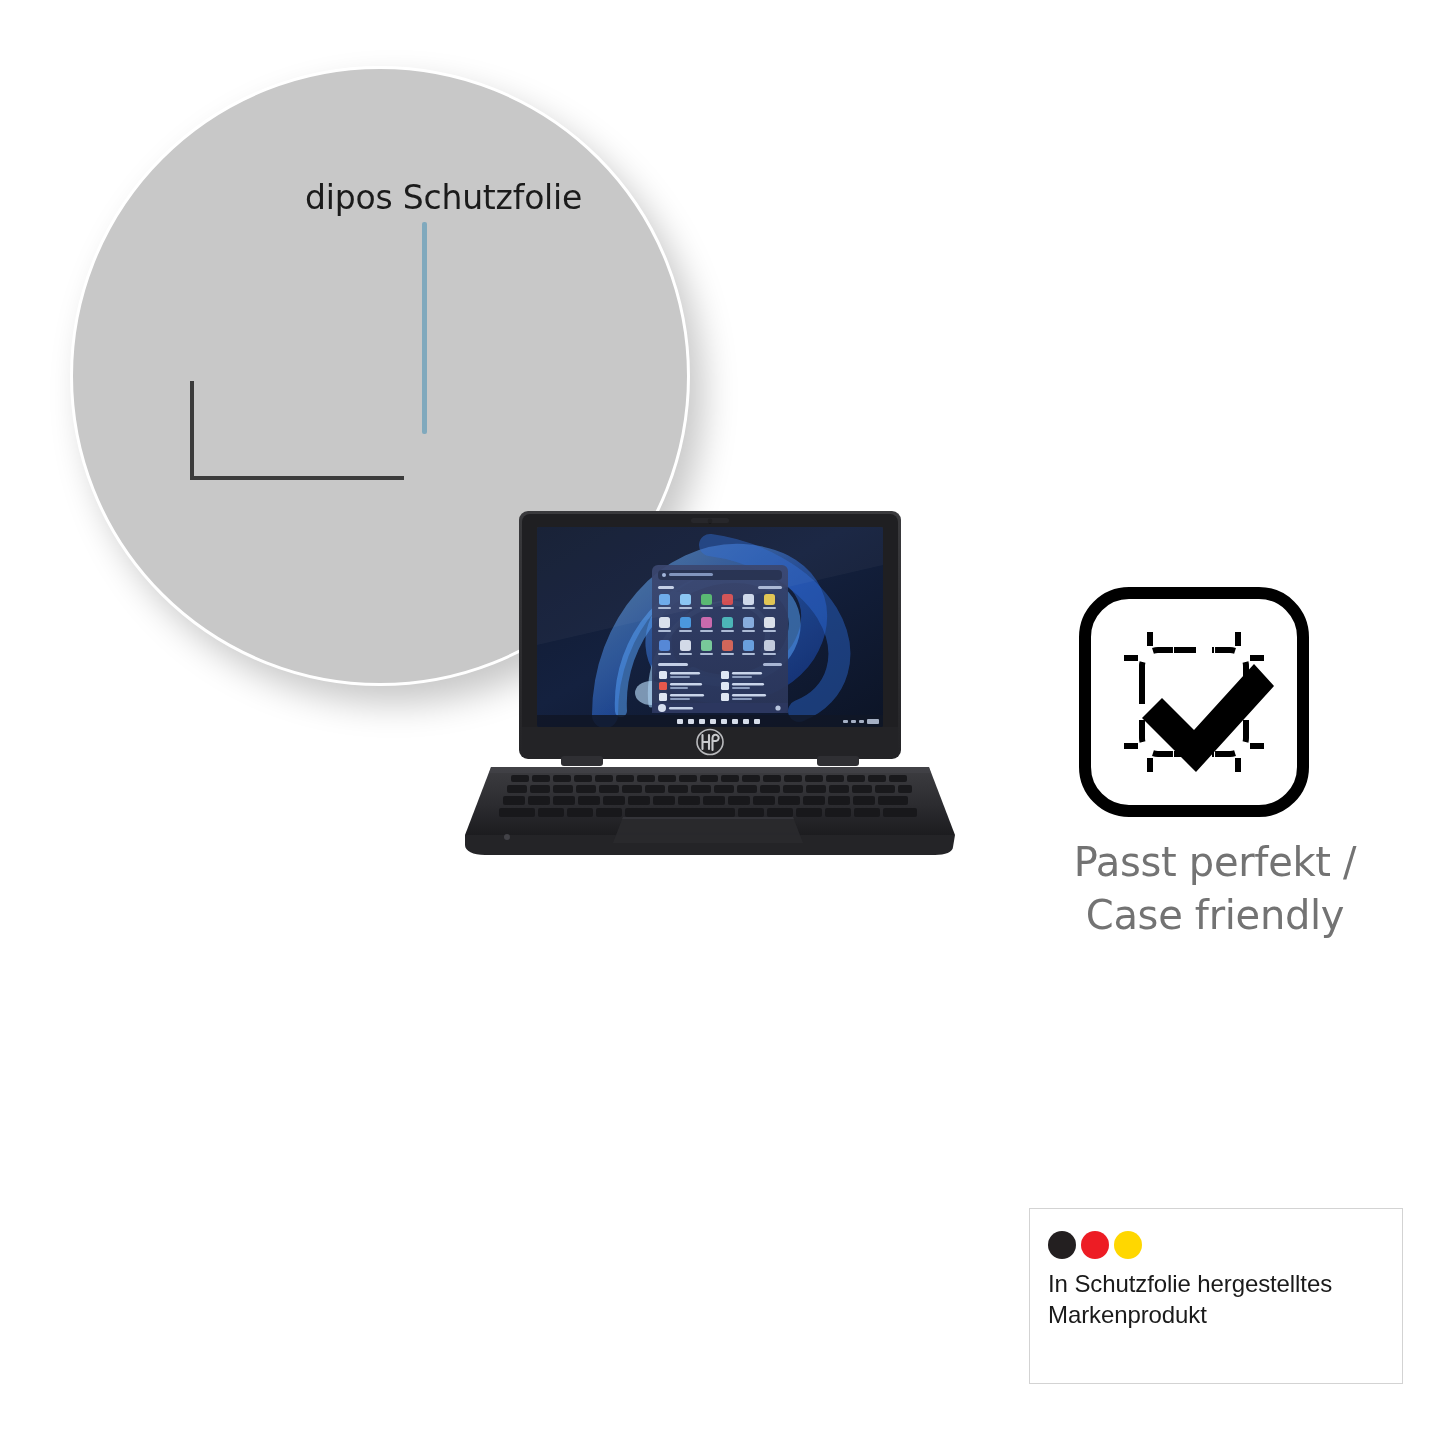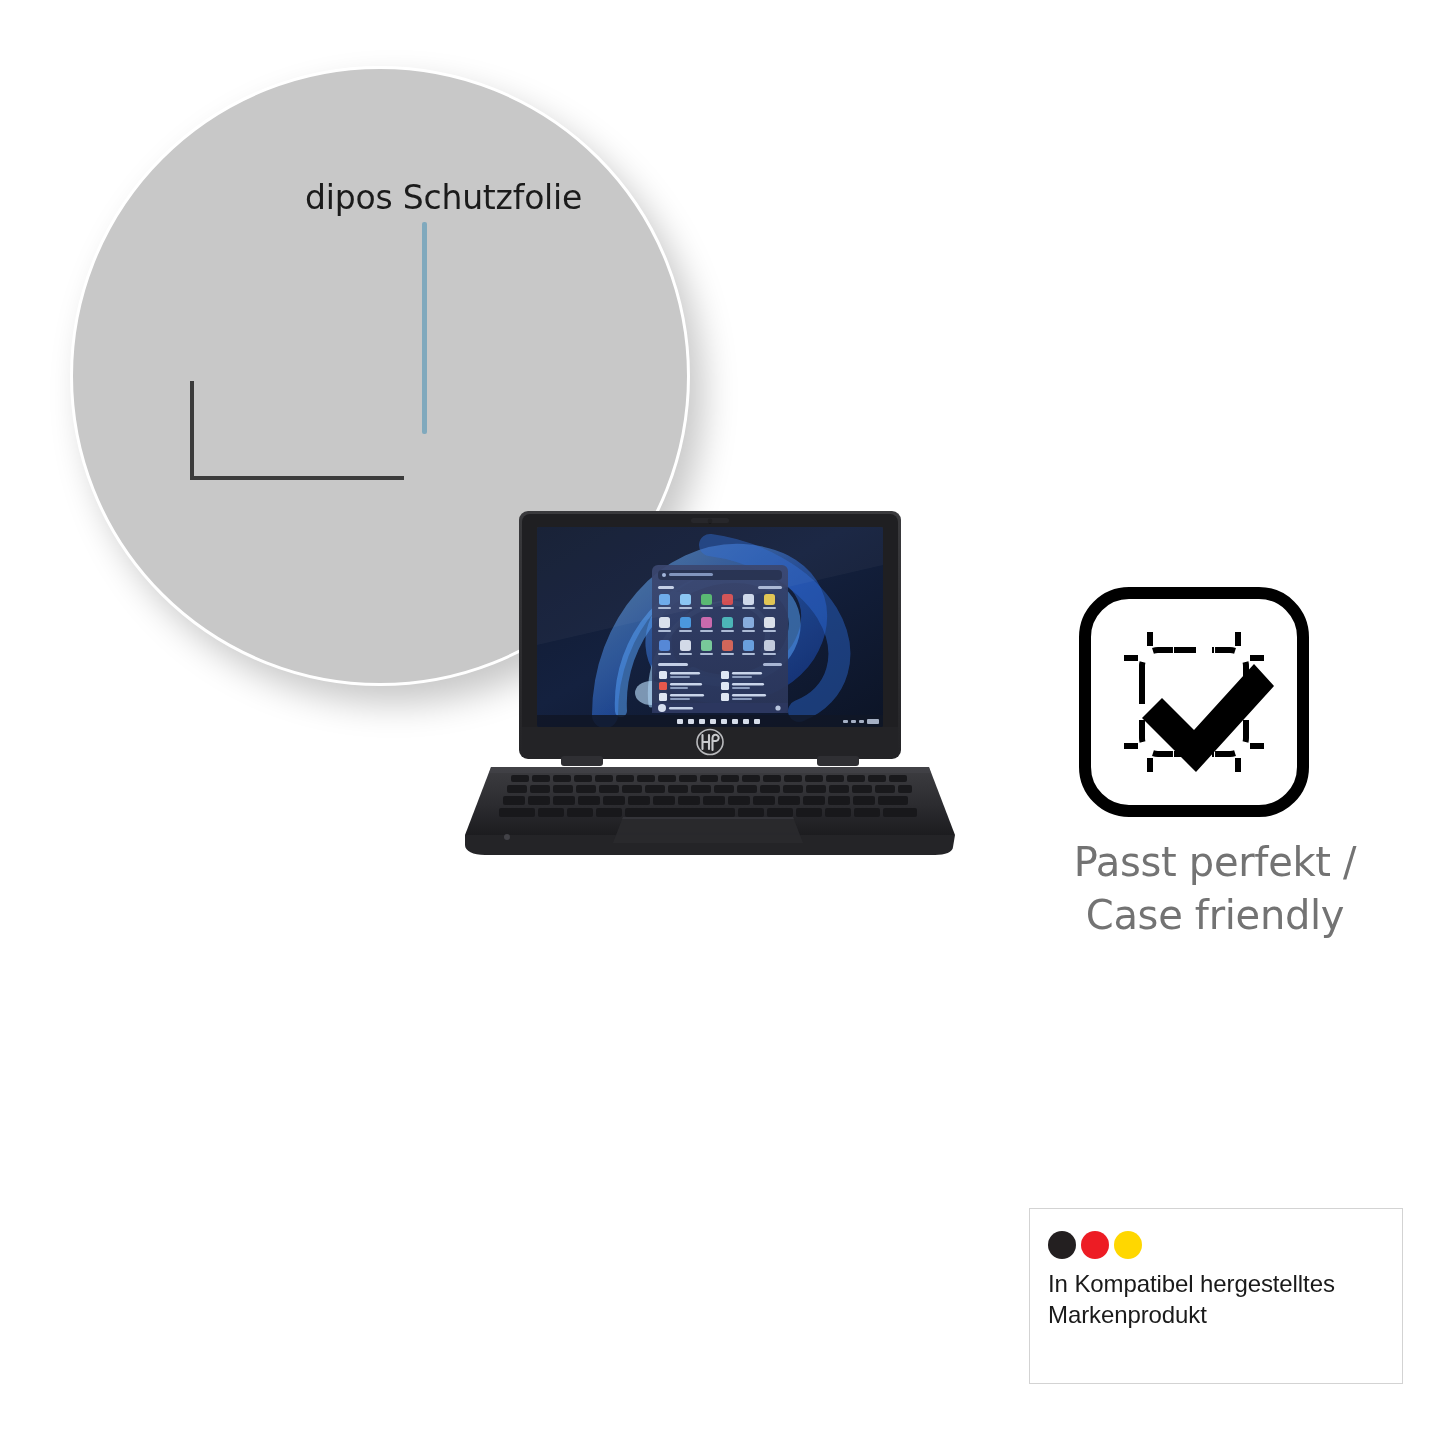--- a/index.html
+++ b/index.html
@@ -459,17 +459,17 @@
 
   <div class="case-caption">Passt perfekt /
 Case friendly</div>
 
   <div class="mig-badge">
     <div class="mig-dots">
       <span class="mig-dot" style="background:#231f20"></span>
       <span class="mig-dot" style="background:#ed1c24"></span>
       <span class="mig-dot" style="background:#ffd700"></span>
     </div>
-    <div class="mig-sub">In Kompatibel hergestelltes
+    <div class="mig-sub">In Schutzfolie hergestelltes
 Markenprodukt</div>
   </div>
 
 </div>
 
 </body></html>

